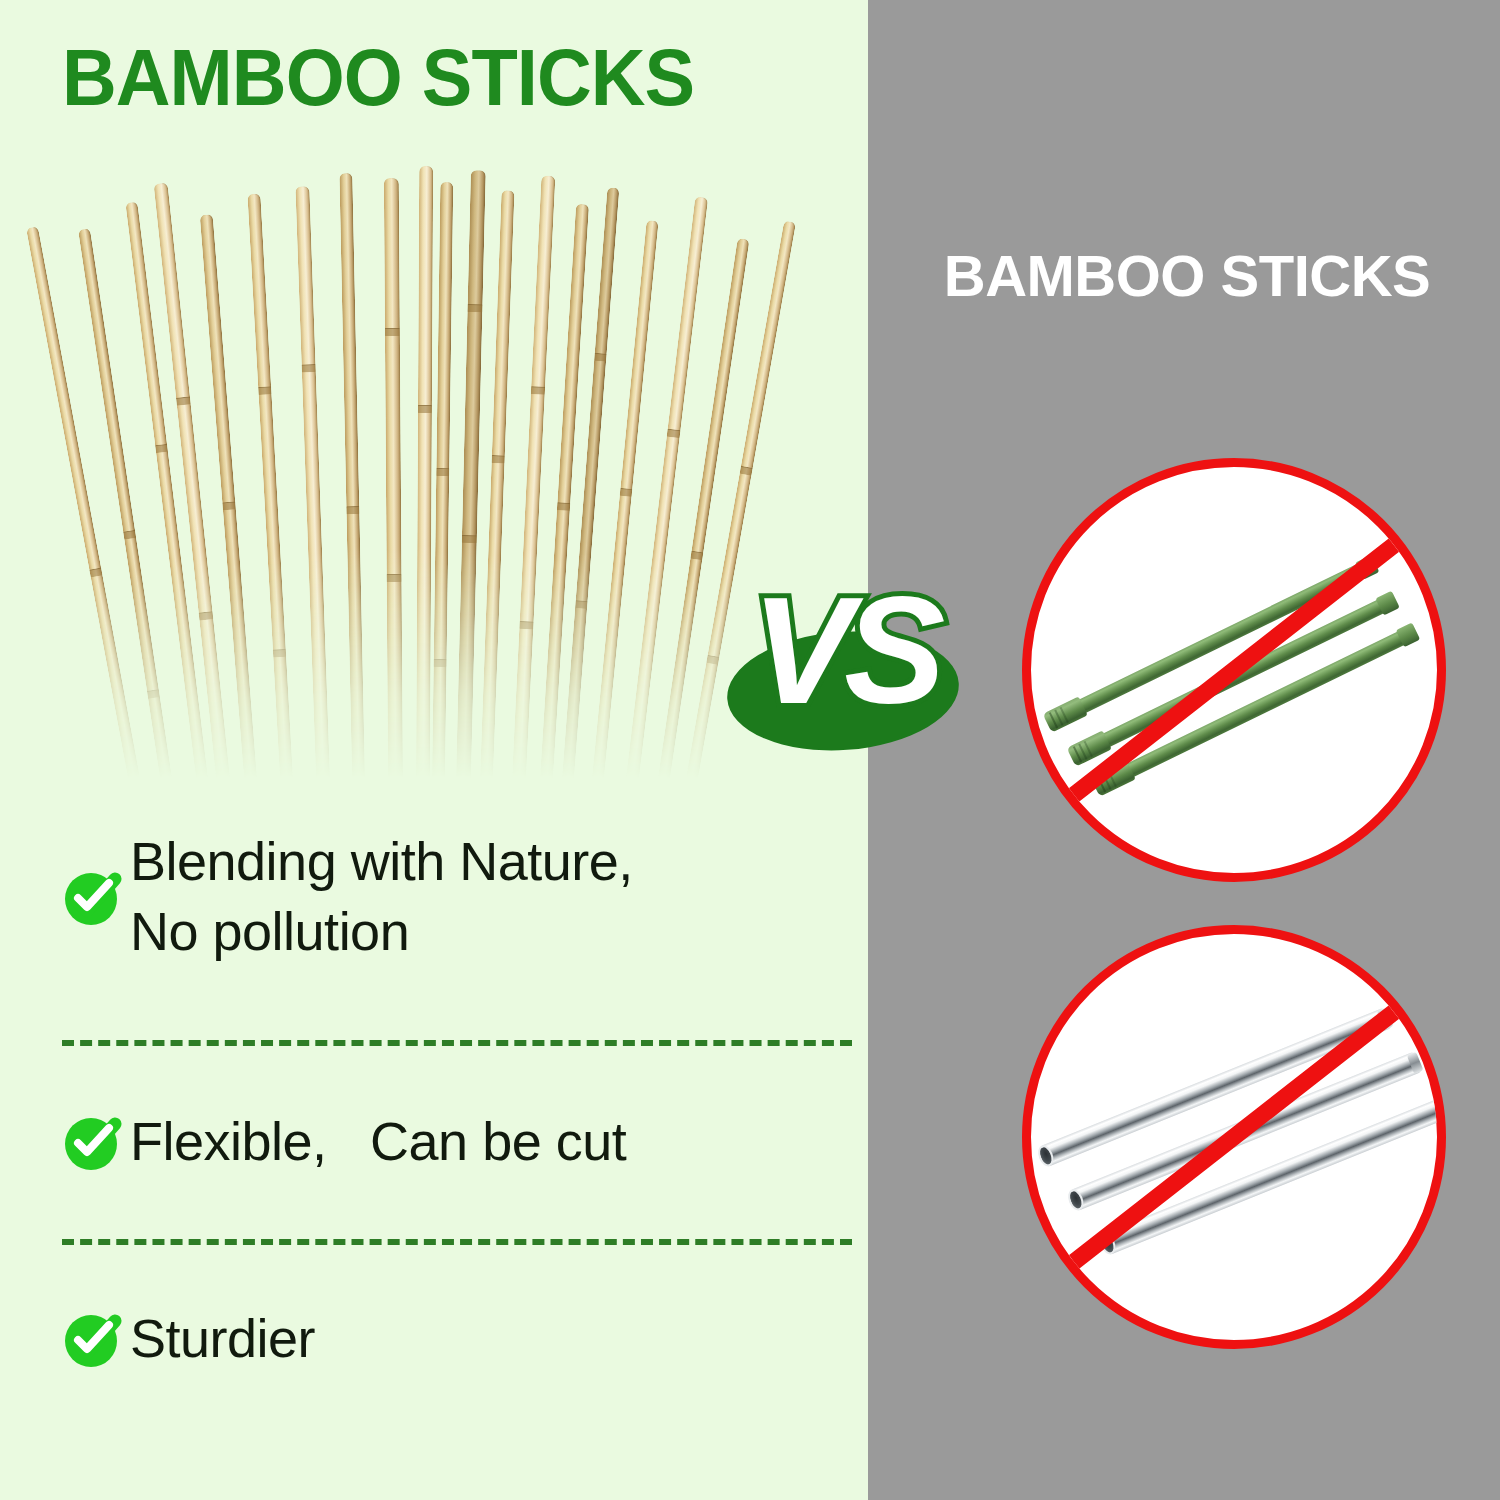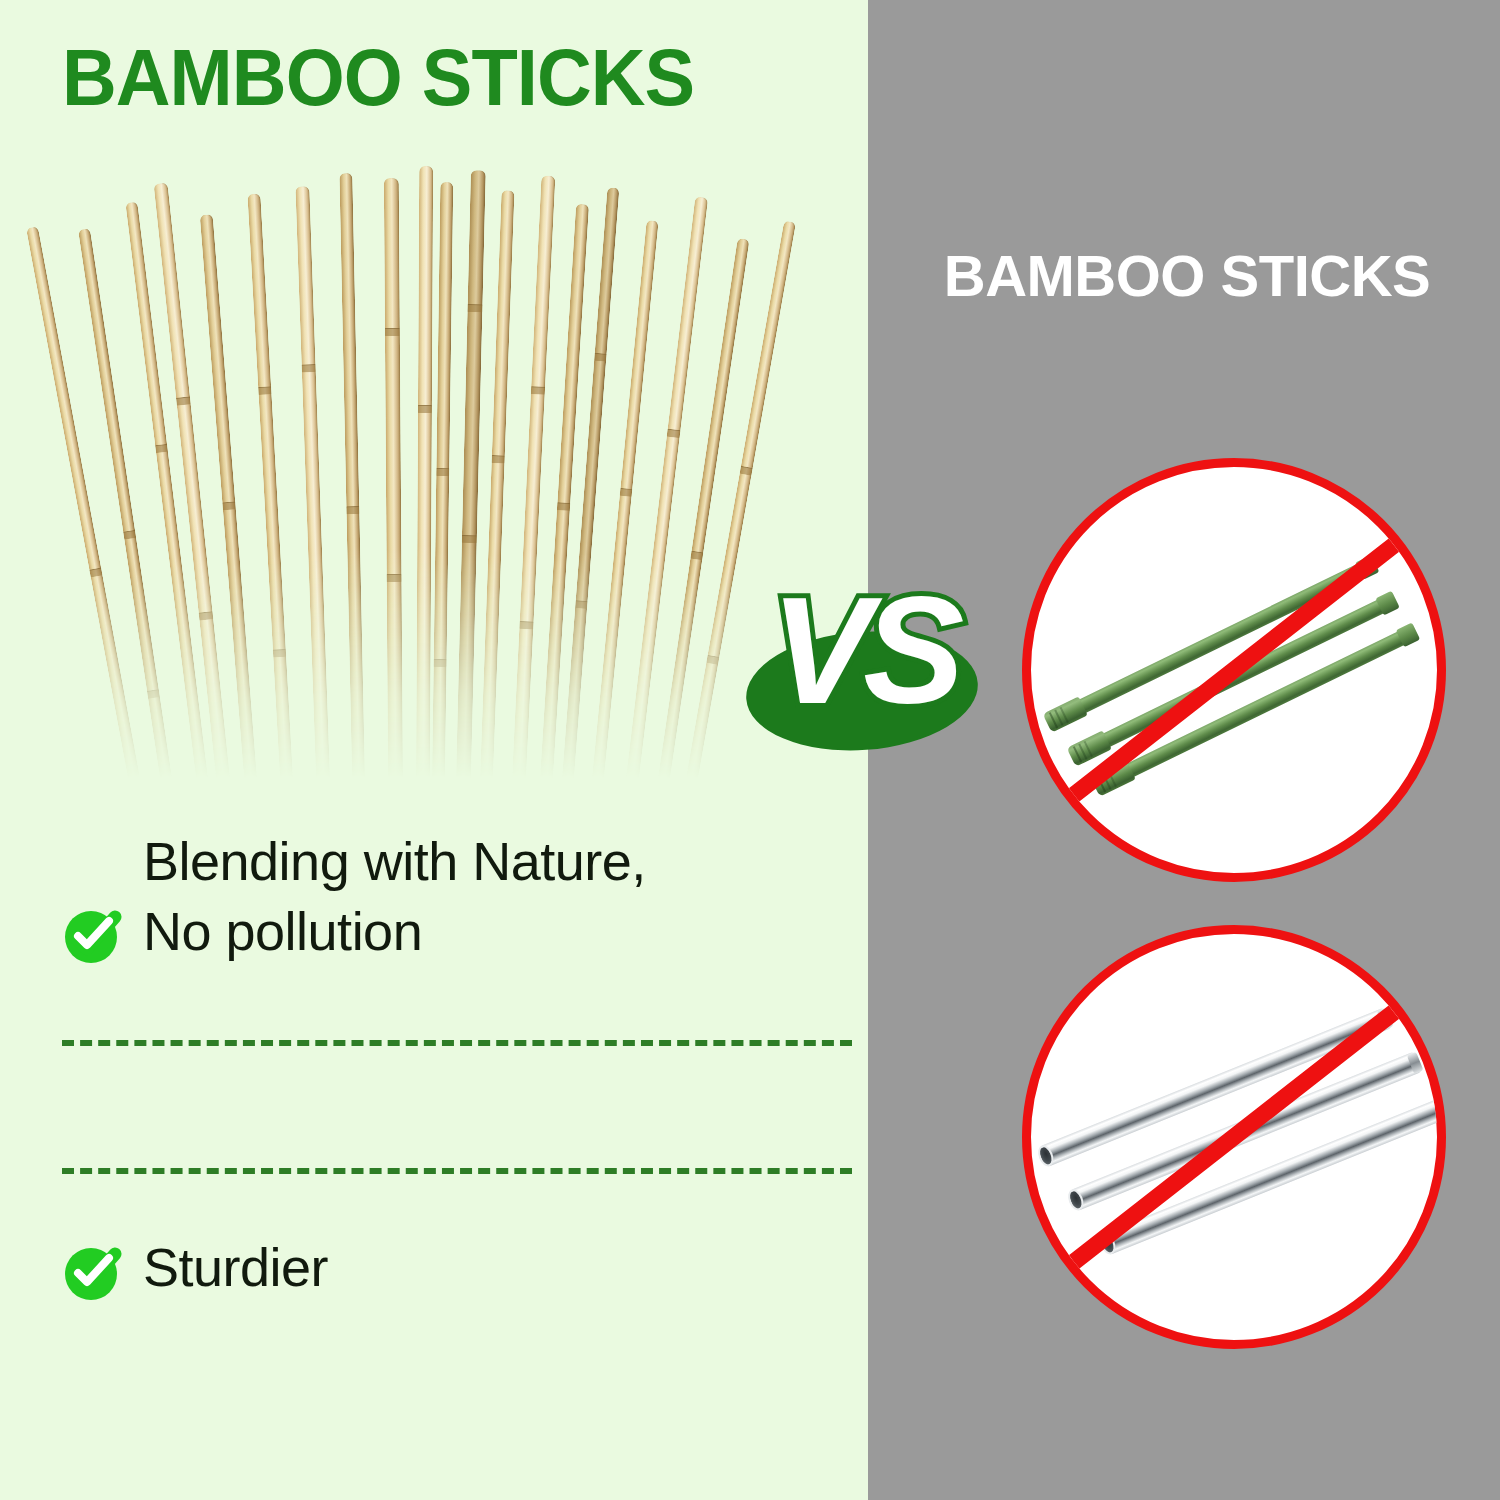--- a/index.html
+++ b/index.html
@@ -88,21 +88,21 @@
     right: -1px;
     height: 7px;
     background: rgba(150,116,58,0.55);
     border-top: 1px solid rgba(120,92,44,0.5);
     border-radius: 2px;
   }
 
   
   .vs-badge {
     position: absolute;
-    left: 738px;
+    left: 719px;
     top: 556px;
     width: 250px;
     height: 200px;
   }
   .vs-ellipse {
     position: absolute;
     left: 8px;
     top: 76px;
     width: 232px;
     height: 118px;
@@ -227,22 +227,22 @@
   
   .features {
     position: absolute;
     left: 62px;
     top: 826px;
     width: 790px;
   }
   .feature-row {
     position: relative;
     display: flex;
-    align-items: flex-end;
-    gap: 21px;
+    align-items: center;
+    gap: 8px;
   }
   .check-icon {
     flex: 0 0 auto;
     position: relative;
     width: 60px;
     height: 60px;
     margin-top: 4px;
   }
   .check-icon svg { display: block; }
   .feature-text {
@@ -355,20 +355,30 @@
           </svg>
         </span>
         <span class="feature-text">Blending with Nature,
 No pollution</span>
       </div>
 
       <div class="sp-a"></div>
       <div class="divider"></div>
       <div class="sp-b"></div>
 
+      <div class="feature-row">
+        <span class="check-icon">
+          <svg width="60" height="60" viewBox="0 0 60 60">
+            <circle cx="29" cy="31" r="26" fill="#22cc22"></circle>
+            <path d="M13 31 L25 43 L53 11" stroke="#22cc22" stroke-width="13" fill="none" stroke-linecap="round" stroke-linejoin="round"></path>
+            <path d="M16 30 L25 39 L47 15" stroke="#ffffff" stroke-width="8" fill="none" stroke-linecap="round" stroke-linejoin="round"></path>
+          </svg>
+        </span>
+        <span class="feature-text">Flexible,   Can be cut</span>
+      </div>
 
       <div class="sp-c"></div>
       <div class="divider"></div>
       <div class="sp-d"></div>
 
       <div class="feature-row">
         <span class="check-icon">
           <svg width="60" height="60" viewBox="0 0 60 60">
             <circle cx="29" cy="31" r="26" fill="#22cc22"></circle>
             <path d="M13 31 L25 43 L53 11" stroke="#22cc22" stroke-width="13" fill="none" stroke-linecap="round" stroke-linejoin="round"></path>

